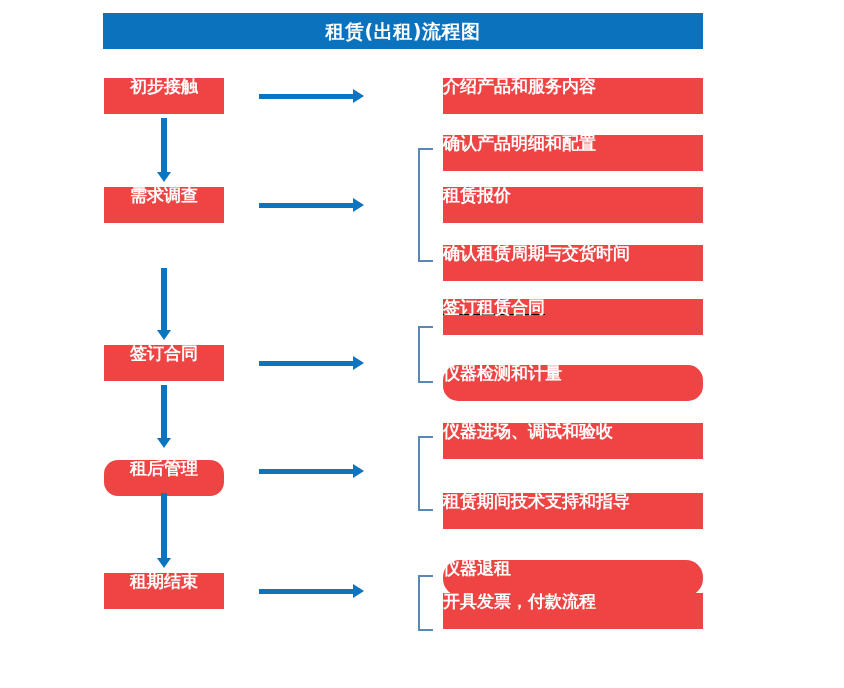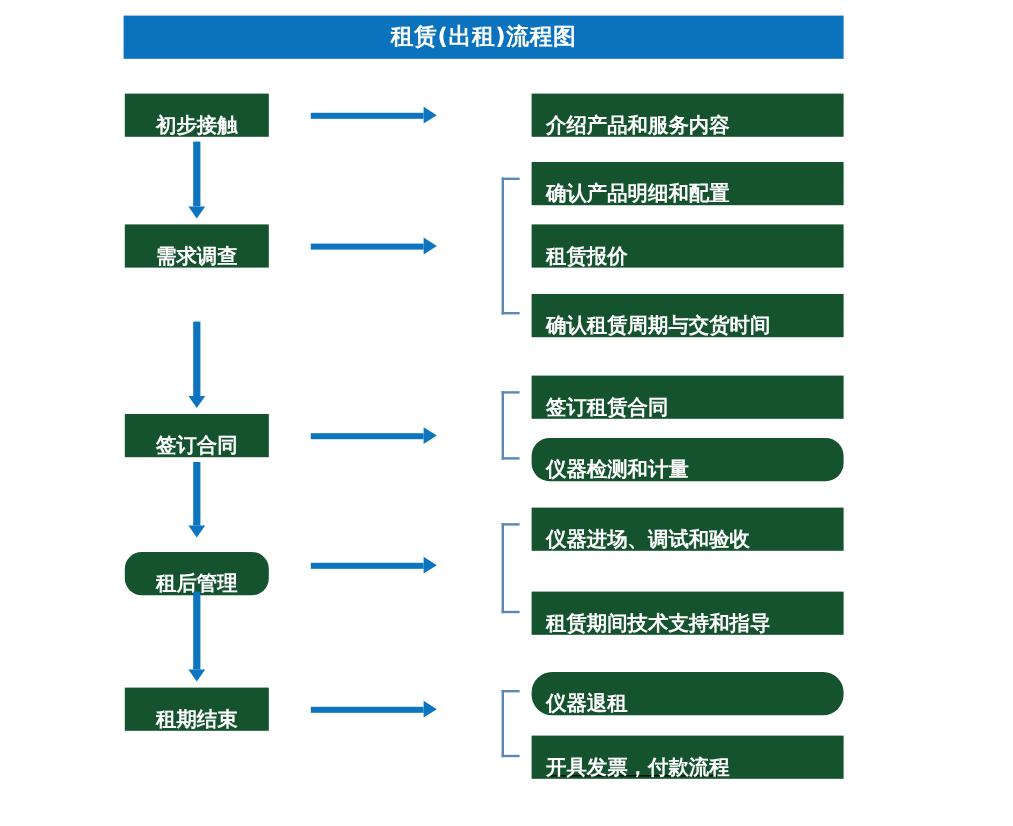--- a/index.html
+++ b/index.html
@@ -39,23 +39,23 @@
     color: #ffffff;
     font-size: 19px;
     font-weight: bold;
     letter-spacing: 0.5px;
     line-height: 1;
   }
 
   
   .node {
     position: absolute;
-    background: #14532d;
+    background: #ef4444;
     display: flex;
-    align-items: flex-end;
+    align-items: flex-start;
     box-sizing: border-box;
   }
   .node .node-text {
     color: #ffffff;
     font-size: 17px;
     font-weight: bold;
     line-height: 1;
     white-space: nowrap;
   }
 
@@ -68,21 +68,21 @@
   }
   .node.stage .node-text {
     font-size: 17px;
   }
 
   
   .node.detail {
     left: 443px;
     width: 260px;
     height: 36px;
-    padding-left: 12px;
+    padding-left: 0;
     justify-content: flex-start;
   }
   .node.detail .node-text {
     font-size: 17px;
   }
 
   
   .h-arrow {
     position: absolute;
     height: 16px;
@@ -222,34 +222,34 @@
   <div class="node detail" style="top:187px;">
     <span class="node-text">租赁报价</span>
   </div>
   <div class="node detail" style="top:135px;">
     <span class="node-text">确认产品明细和配置</span>
   </div>
   <div class="node detail" style="top:245px;">
     <span class="node-text">确认租赁周期与交货时间</span>
   </div>
 
-  <div class="node detail" style="top:313px;">
+  <div class="node detail" style="top:299px;text-decoration:underline;">
     <span class="node-text">签订租赁合同</span>
   </div>
   <div class="node detail" style="top:365px;border-radius:15px;">
     <span class="node-text">仪器检测和计量</span>
   </div>
 
   <div class="node detail" style="top:423px;">
     <span class="node-text">仪器进场、调试和验收</span>
   </div>
   <div class="node detail" style="top:493px;">
     <span class="node-text">租赁期间技术支持和指导</span>
   </div>
 
   <div class="node detail" style="top:560px;border-radius:17px;">
     <span class="node-text">仪器退租</span>
   </div>
-  <div class="node detail" style="top:613px;text-decoration:underline;">
+  <div class="node detail" style="top:593px;">
     <span class="node-text">开具发票，付款流程</span>
   </div>
 
 </div>
 
 </body></html>

